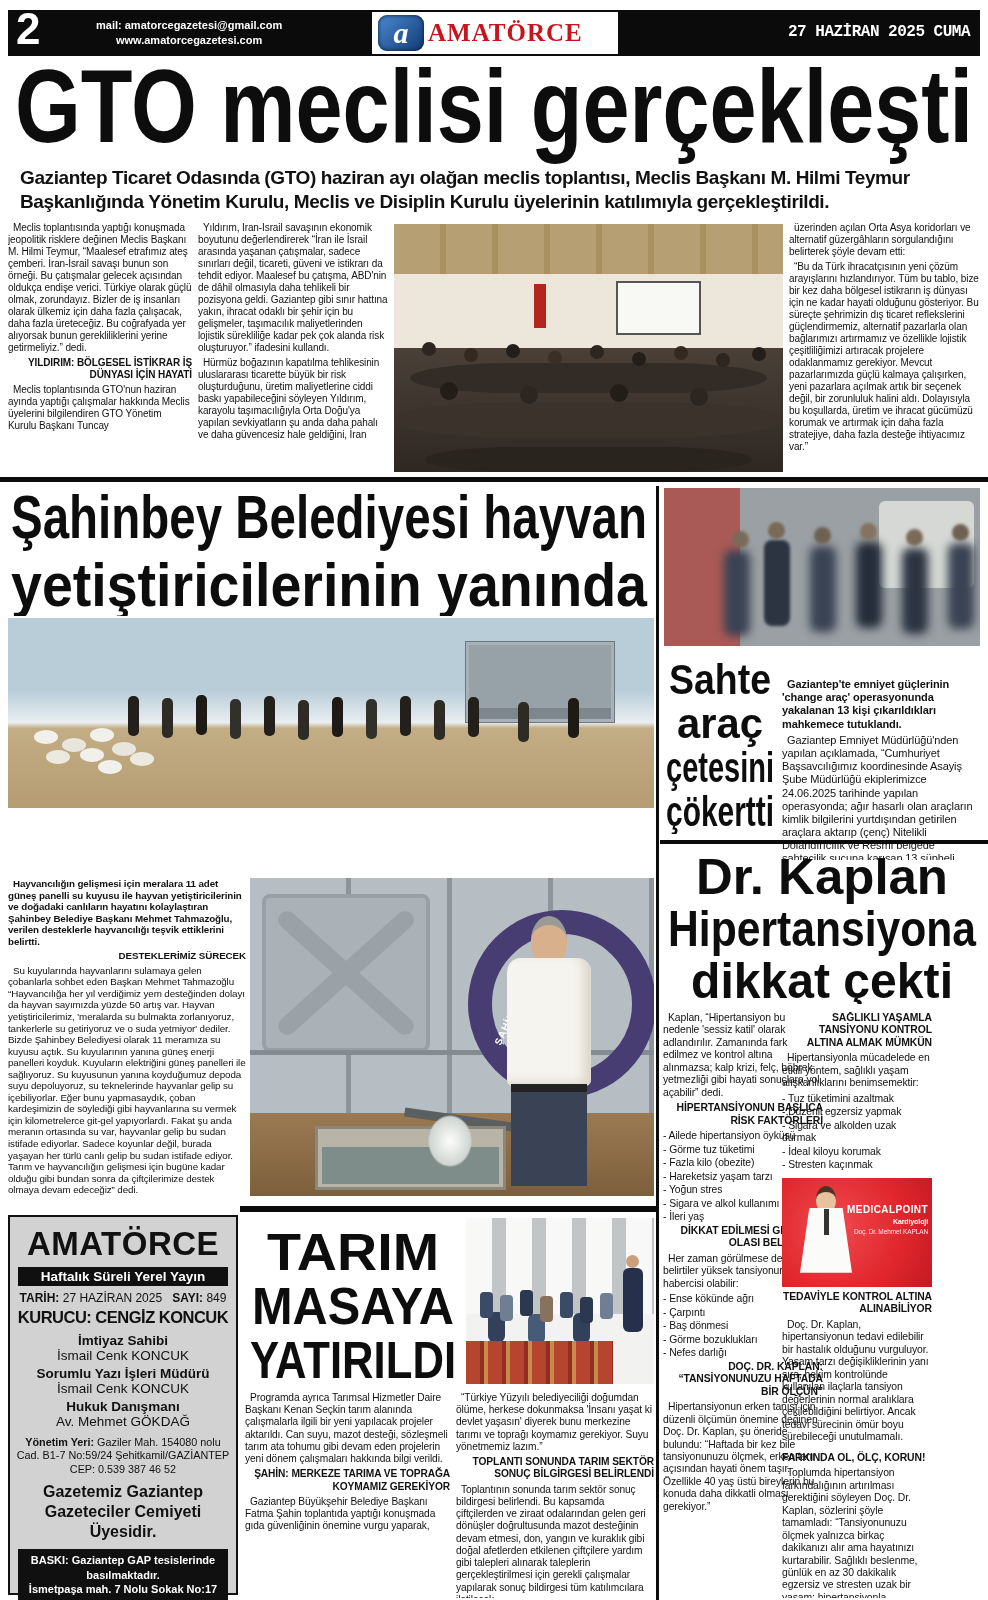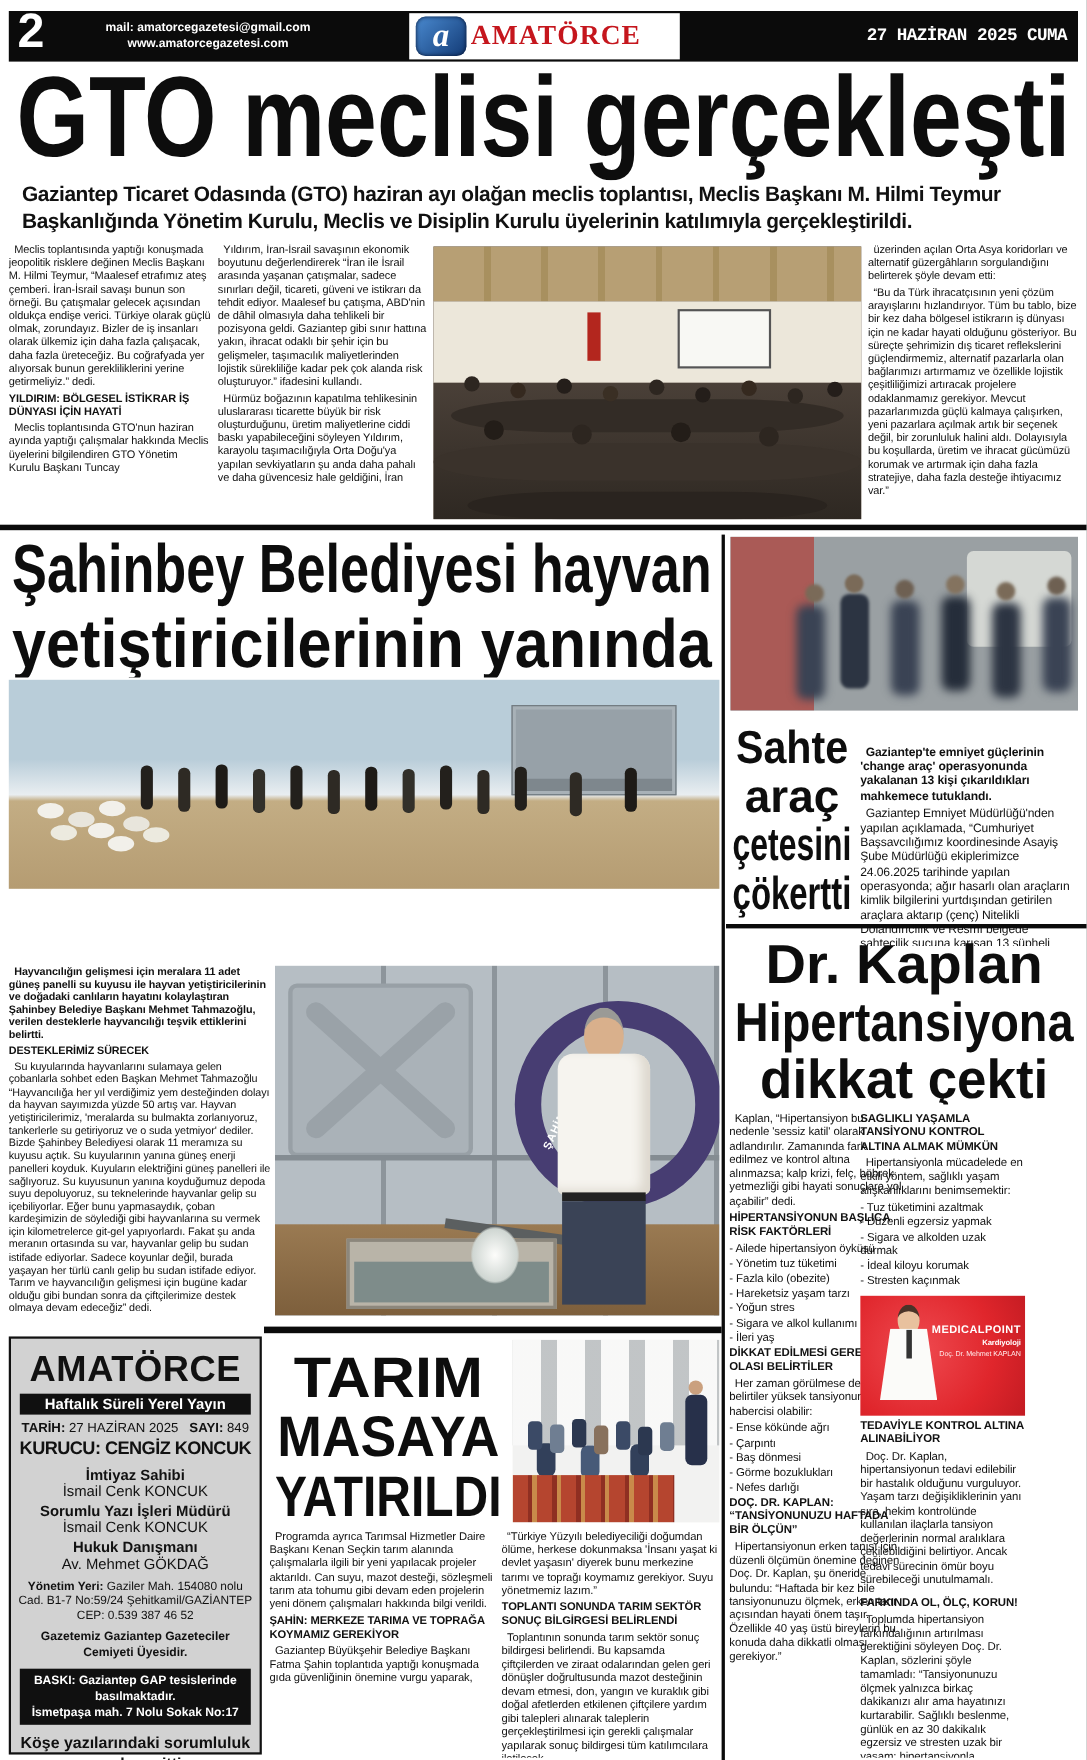--- a/index.html
+++ b/index.html
@@ -14,21 +14,21 @@
   .logo-a{width:46px;height:36px;margin:0 4px 0 6px;border-radius:9px;background:linear-gradient(135deg,#4a8ad0,#123a75);
           color:#fff;font-family:"Liberation Serif",serif;font-style:italic;font-weight:bold;font-size:30px;
           display:flex;align-items:center;justify-content:center;box-shadow:inset 0 0 4px #05122e;}
   .logo-text{color:#c5161d;font-family:"Liberation Serif",serif;font-weight:bold;font-size:25px;letter-spacing:1px;}
   .dateline{position:absolute;right:10px;top:13px;font-size:16px;font-weight:bold;letter-spacing:-0.5px;font-family:Liberation Mono, monospace;}
   
   svg text{font-family:"Liberation Sans","DejaVu Sans",sans-serif;font-weight:bold;fill:#0d0d0d;}
   
   .bodytxt{font-size:10px;line-height:1.2;letter-spacing:-0.1px;overflow:hidden;text-align:left;}
   .bodytxt p{margin:0 0 3px 0;text-indent:5px;}
-  .crosshead{font-weight:bold;text-align:left;margin:6px 0 4px 0;text-indent:0 !important;}
+  .crosshead{font-weight:bold;text-align:right;margin:6px 0 4px 0;text-indent:0 !important;}
   .subhead{position:absolute;left:20px;top:166px;width:948px;font-size:19px;font-weight:bold;
            line-height:1.28;letter-spacing:-0.4px;}
   .caption{position:absolute;left:12px;top:812px;width:640px;font-size:17.5px;font-weight:bold;text-align:center;
            line-height:1.45;letter-spacing:-0.3px;}
   .lede{font-weight:bold;}
   .italicintro p{font-style:italic;font-weight:bold;}
   .dashlist div{margin:0 0 1px 0;}
   .rule-h{position:absolute;background:#0b0b0b;}
   .rule-v{position:absolute;background:#0b0b0b;}
   
@@ -113,21 +113,21 @@
   .masthead{position:absolute;left:8px;top:1215px;width:230px;height:380px;background:#d2d2d2;border:2px solid #111;
             text-align:center;padding:6px 6px;box-sizing:border-box;}
   .mh-title{font-size:33px;font-weight:bold;letter-spacing:.5px;margin:2px 0 4px 0;}
   .mh-bar{background:#101010;color:#fff;font-size:13.5px;font-weight:bold;padding:2px 0;margin:0 2px 5px 2px;}
   .mh-line{font-size:12px;margin:1px 0;}
   .mh-line b{font-weight:bold;}
   .mh-kurucu{font-size:16.5px;font-weight:bold;margin:3px 0 6px 0;letter-spacing:-0.5px;}
   .mh-role{font-size:13.5px;font-weight:bold;margin-top:3px;}
   .mh-nameln{font-size:13.5px;}
   .mh-addr{font-size:10.8px;margin-top:7px;line-height:1.25;}
-  .mh-member{font-size:11px;font-weight:bold;margin-top:6px;line-height:1.25;}
+  .mh-member{font-size:16px;font-weight:bold;margin-top:6px;line-height:1.25;}
   .mh-baski{background:#101010;color:#fff;font-size:11px;font-weight:bold;margin:7px 2px 0 2px;padding:4px 2px;line-height:1.3;}
   .mh-foot{font-size:14.5px;font-weight:bold;margin-top:8px;line-height:1.3;}
 </style>
 </head>
 <body>
 
 <div class="page">
 
   <div class="topbar">
     <div class="pageno">2</div>
@@ -239,21 +239,21 @@
     <text x="158" y="44" font-size="50" text-anchor="middle" textLength="252" lengthAdjust="spacingAndGlyphs">Dr. Kaplan</text>
     <text x="158" y="96" font-size="50" text-anchor="middle" textLength="308" lengthAdjust="spacingAndGlyphs">Hipertansiyona</text>
     <text x="158" y="148" font-size="50" text-anchor="middle" textLength="262" lengthAdjust="spacingAndGlyphs">dikkat çekti</text>
   </svg>
 
   <div class="abs bodytxt" style="left:663px;top:1012px;width:160px;height:586px;font-size:10.4px;">
     <p>Kaplan, “Hipertansiyon bu nedenle 'sessiz katil' olarak adlandırılır. Zamanında fark edilmez ve kontrol altına alınmazsa; kalp krizi, felç, böbrek yetmezliği gibi hayati sonuçlara yol açabilir” dedi.</p>
     <p class="crosshead">HİPERTANSİYONUN BAŞLICA RİSK FAKTÖRLERİ</p>
     <div class="dashlist">
         <div>- Ailede hipertansiyon öyküsü</div>
-        <div>- Yönetim tuz tüketimi</div>
+        <div>- Görme tuz tüketimi</div>
         <div>- Fazla kilo (obezite)</div>
         <div>- Hareketsiz yaşam tarzı</div>
         <div>- Yoğun stres</div>
         <div>- Sigara ve alkol kullanımı</div>
         <div>- İleri yaş</div>
       </div>
     <p class="crosshead">DİKKAT EDİLMESİ GEREKEN OLASI BELİRTİLER</p>
     <p>Her zaman görülmese de şu belirtiler yüksek tansiyonun habercisi olabilir:</p>
     <div class="dashlist">
         <div>- Ense kökünde ağrı</div>

